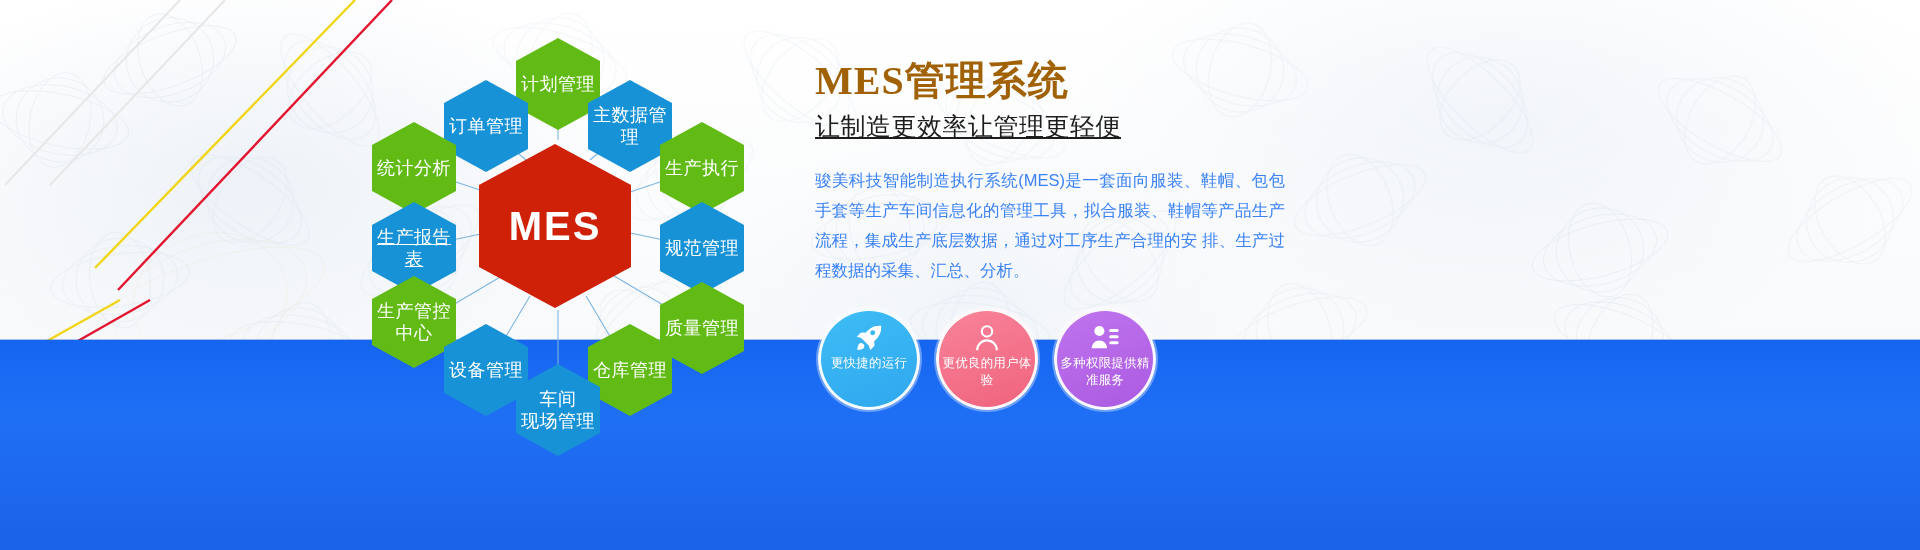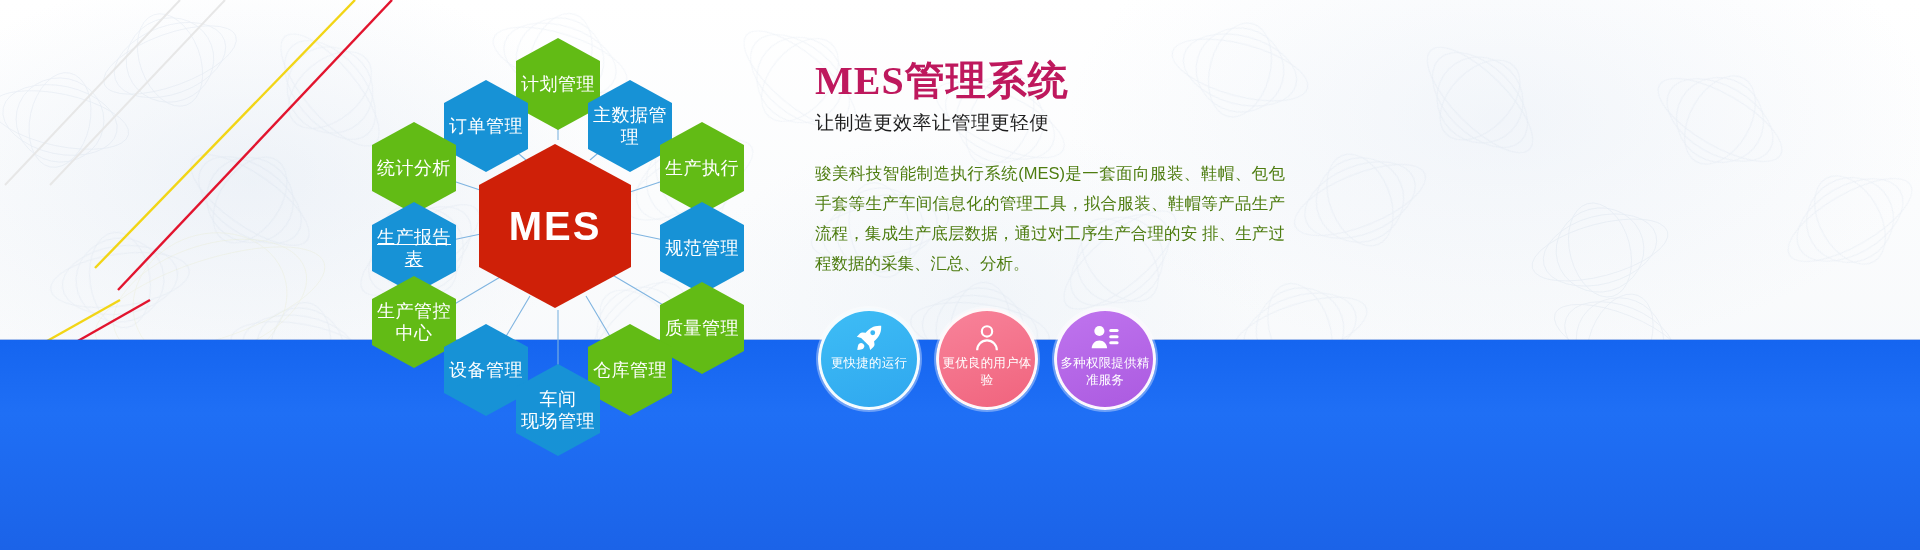--- a/index.html
+++ b/index.html
@@ -67,29 +67,29 @@
     z-index: 4;
   }
   #hex-links { position: absolute; inset: 0; z-index: 1; }
 
   
   #info {
     position: absolute; left: 815px; top: 58px; width: 470px;
   }
   #info .title {
     font-family: "Liberation Serif", "DejaVu Serif", serif;
-    font-size: 40px; font-weight: bold; color: #be185d;
+    font-size: 40px; font-weight: bold; color: #a16207;
     letter-spacing: 1px; line-height: 1.15;
   }
   #info .subtitle {
-    font-size: 19px; color: #1d1d1d; margin-top: 6px; letter-spacing: .5px;
+    font-size: 25px; color: #1d1d1d; margin-top: 6px; letter-spacing: .5px; text-decoration: underline;
   }
   #info .desc {
     margin-top: 22px;
-    font-size: 16.5px; color: #4d7c0f; line-height: 1.82;
+    font-size: 16.5px; color: #3b82f6; line-height: 1.82;
     text-align: justify;
   }
 
   
   #badges {
     position: absolute; left: 818px; top: 308px;
     display: flex; gap: 16px;
   }
   .badge {
     width: 102px; height: 102px; border-radius: 50%;

